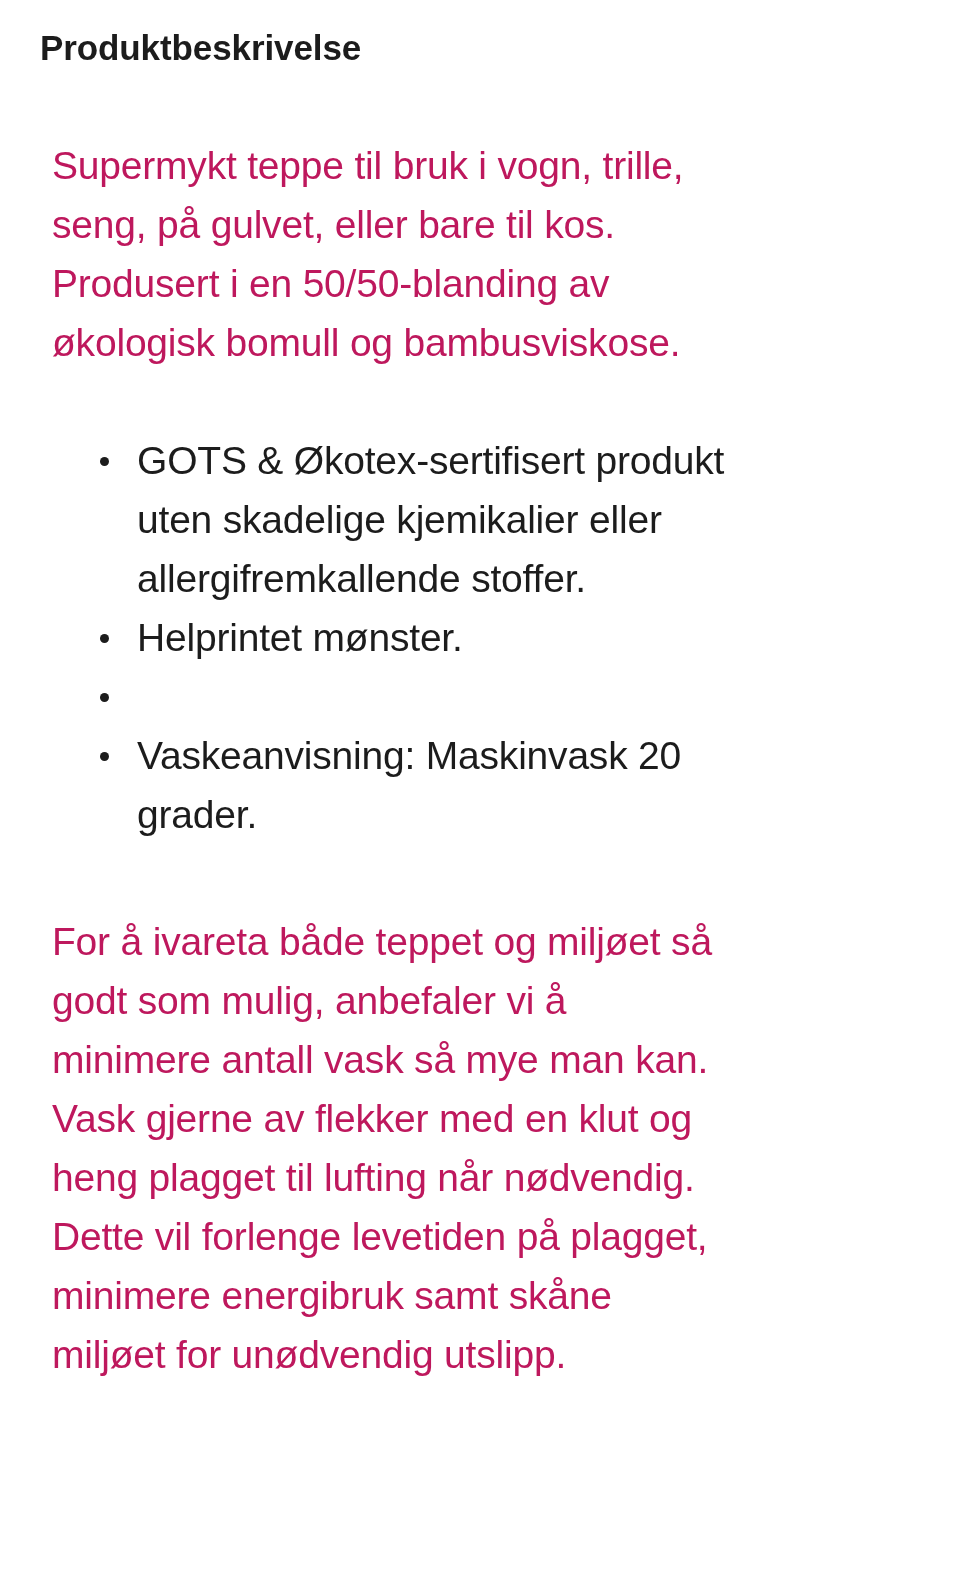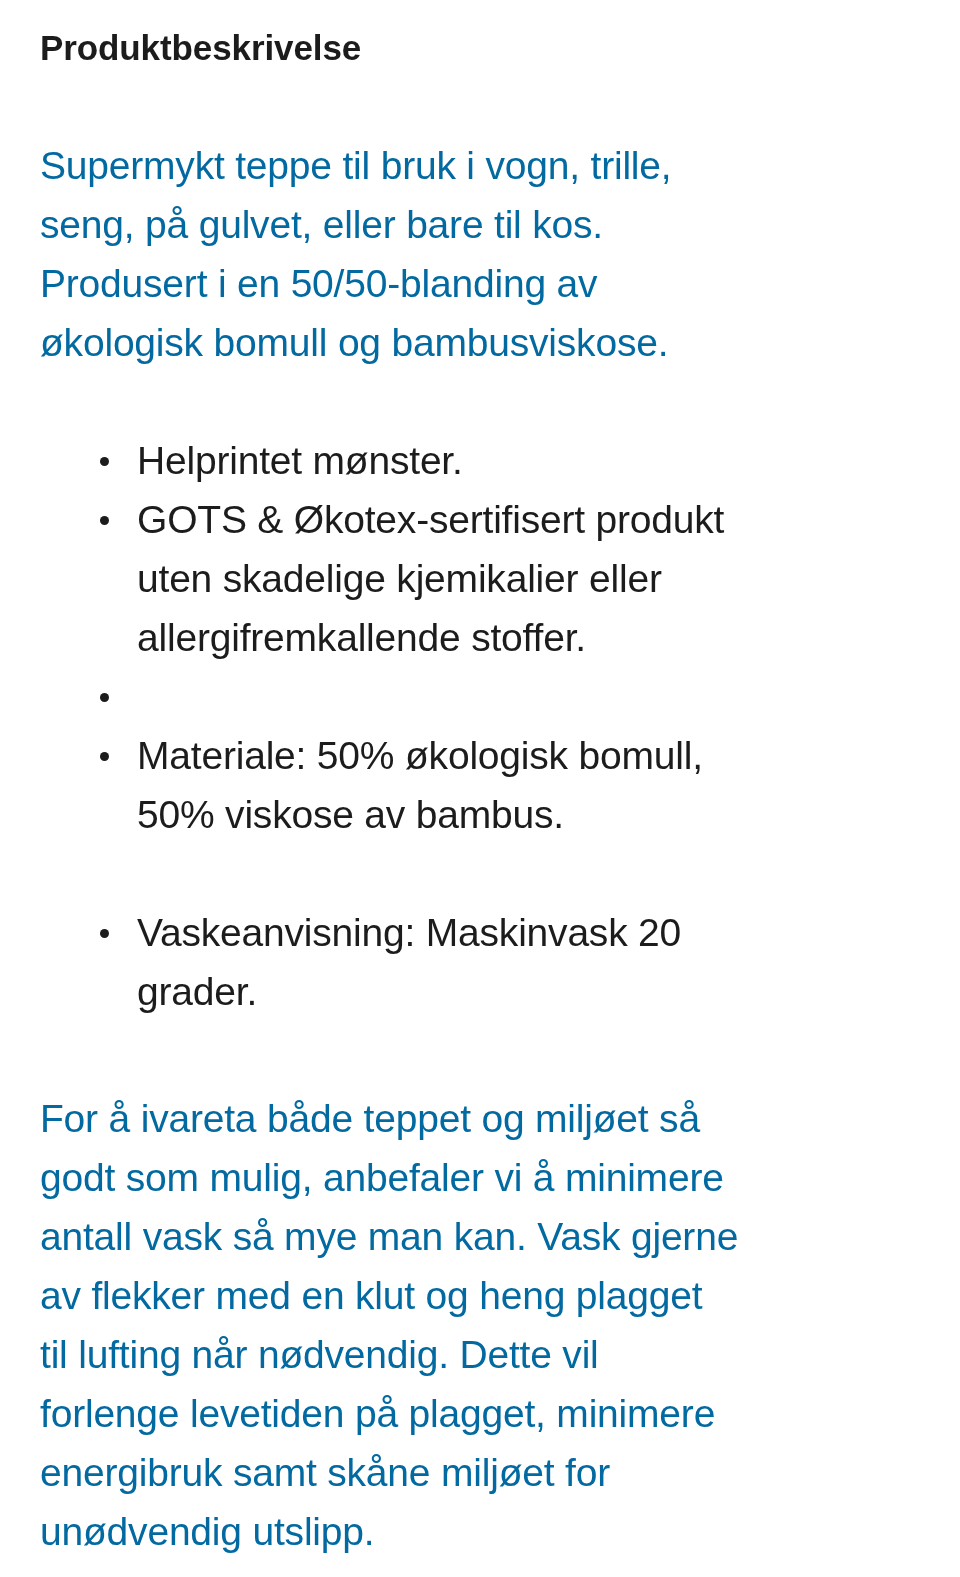--- a/index.html
+++ b/index.html
@@ -31,22 +31,22 @@
     letter-spacing: -0.1px;
     margin: 0 0 66px 0;
     color: #1c1c1c;
   }
 
   .body-paragraph {
     font-size: 39px;
     font-weight: 400;
     line-height: 59px;
     letter-spacing: -0.2px;
-    margin: 0;
-    color: #0369a1;
+    margin: 12px;
+    color: #be185d;
   }
 
   .intro-paragraph {
     margin-bottom: 59px;
   }
 
   .feature-list {
     list-style: none;
     margin: 0;
     padding: 0;
@@ -85,22 +85,21 @@
 </head>
 <body style="background: rgb(255, 255, 255); color: rgb(28, 28, 28);">
 
 <main id="product-description">
 
   <h2 class="section-heading">Produktbeskrivelse</h2>
 
   <p class="body-paragraph intro-paragraph">Supermykt teppe til bruk i vogn, trille, seng, på gulvet, eller bare til kos. Produsert i en 50/50-blanding av økologisk bomull og bambusviskose.</p>
 
   <ul class="feature-list">
+      <li class="feature-item"><span class="bullet-dot"></span><span>GOTS &amp; Økotex-sertifisert produkt uten skadelige kjemikalier eller allergifremkallende stoffer.</span></li>
       <li class="feature-item"><span class="bullet-dot"></span><span>Helprintet mønster.</span></li>
-      <li class="feature-item"><span class="bullet-dot"></span><span>GOTS &amp; Økotex-sertifisert produkt uten skadelige kjemikalier eller allergifremkallende stoffer.</span></li>
       <li class="feature-item"><span class="bullet-dot"></span></li>
-      <li class="feature-item spaced-before"><span class="bullet-dot"></span><span>Materiale: 50% økologisk bomull, 50% viskose av bambus.</span></li>
       <li class="feature-item spaced-before"><span class="bullet-dot"></span><span>Vaskeanvisning: Maskinvask 20 grader.</span></li>
     </ul>
 
   <p class="body-paragraph outro-paragraph">For å ivareta både teppet og miljøet så godt som mulig, anbefaler vi å minimere antall vask så mye man kan. Vask gjerne av flekker med en klut og heng plagget til lufting når nødvendig. Dette vil forlenge levetiden på plagget, minimere energibruk samt skåne miljøet for unødvendig utslipp.</p>
 
 </main>
 
 </body></html>

